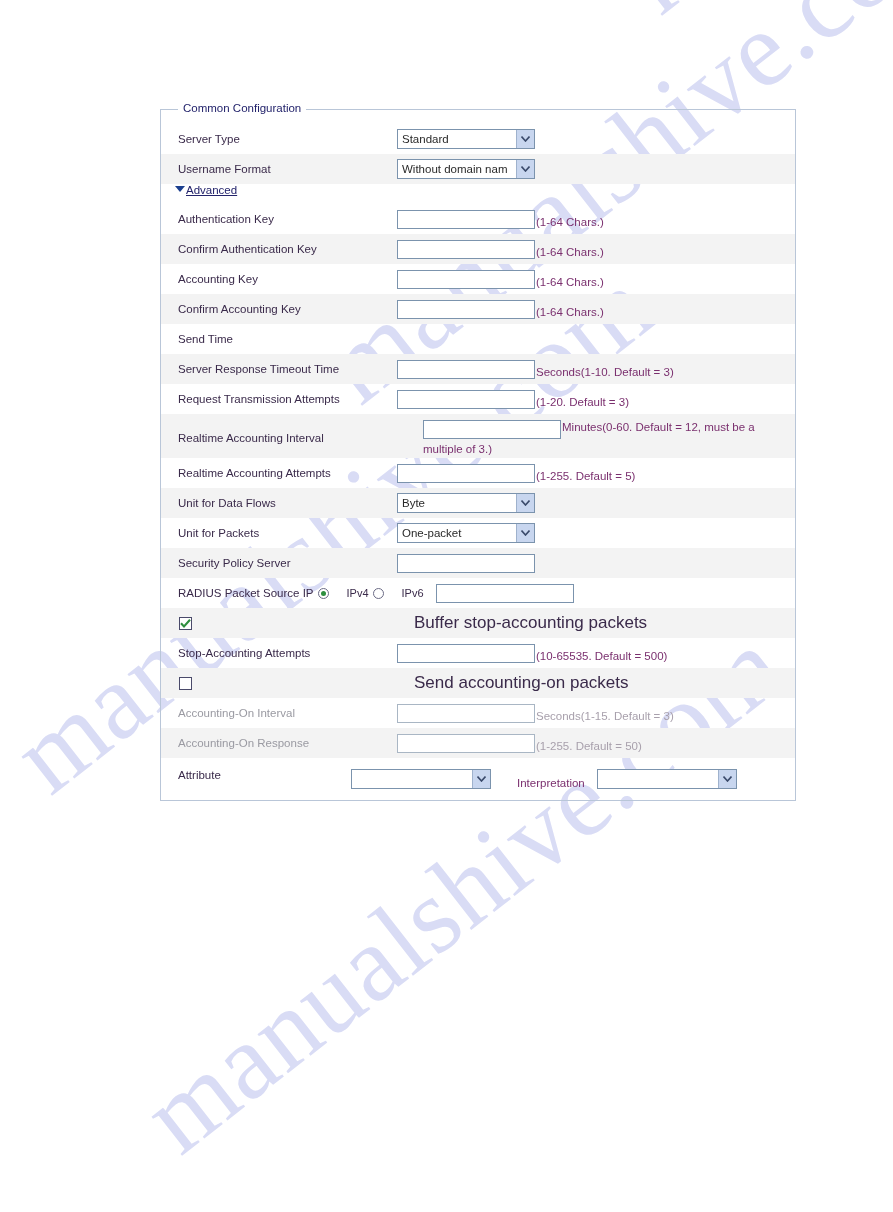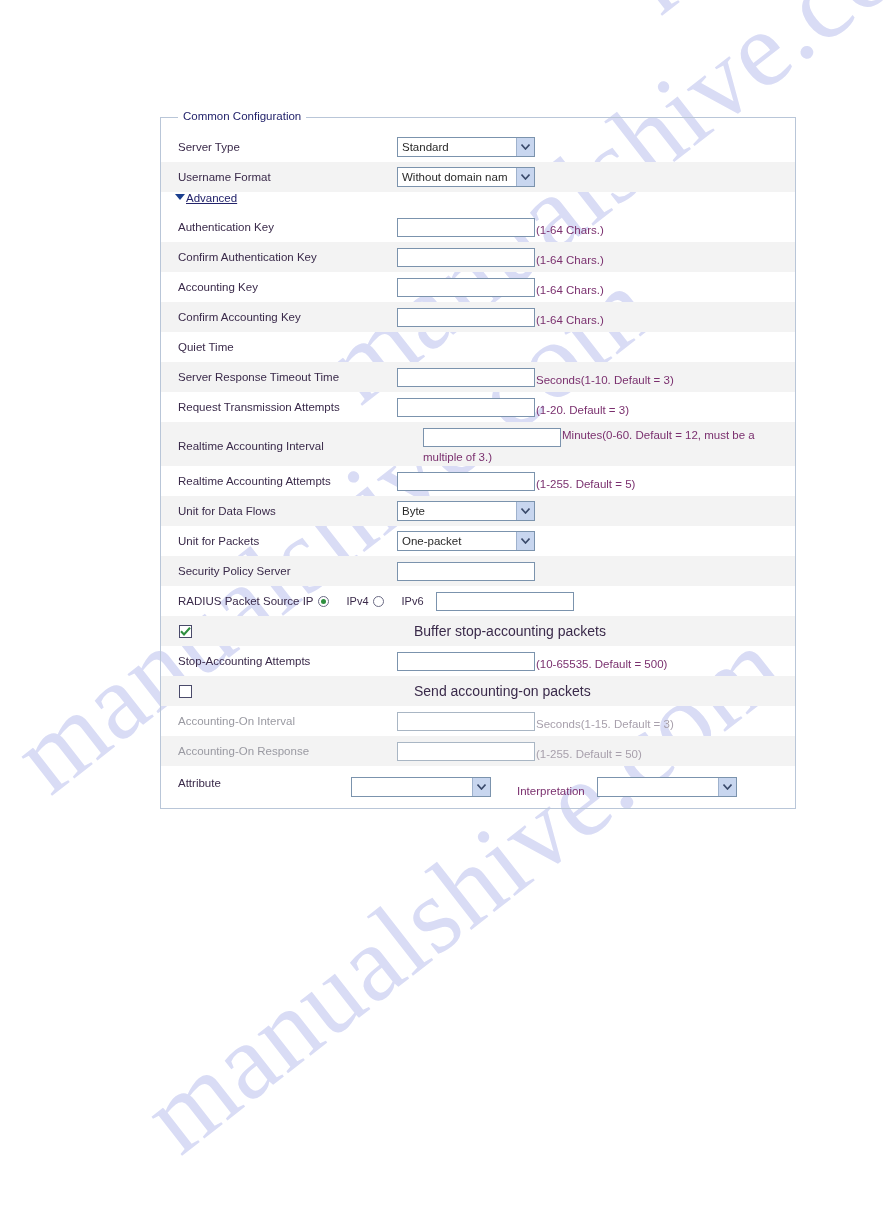--- a/index.html
+++ b/index.html
@@ -31,21 +31,21 @@
     white-space: nowrap;
     transform-origin: left top;
     letter-spacing: 1px;
   }
   .wm-a { font-size: 108px; transform: rotate(-38deg); }
 
   
   #config-panel {
     position: absolute;
     left: 160px;
-    top: 117px;
+    top: 109px;
     width: 634px;
     z-index: 2;
     border: 1px solid #b9c6d8;
     background: transparent;
     padding: 0;
   }
   #panel-legend {
     position: absolute;
     left: 17px;
     top: -8px;
@@ -190,21 +190,21 @@
     justify-content: center;
     box-sizing: border-box;
   }
   .rad .dot {
     width: 5px; height: 5px;
     border-radius: 50%;
     background: #2f8f3f;
   }
 
   .cbx-text {
-    font-size: 14px;
+    font-size: 17px;
     color: #3a2a4a;
     position: absolute;
     left: 253px;
   }
 
   .row-2line { min-height: 44px; align-items: flex-start; padding-top: 6px; }
   .row-2line .lbl { padding-top: 12px; }
   .stack { display: flex; flex-direction: column; margin-left: 26px; }
   .stack .tbox { margin-bottom: 0; }
 
@@ -291,21 +291,21 @@
 
     <div class="row shaded">
       <div class="lbl">Confirm Accounting Key</div>
       <div class="ctl">
         <input class="tbox" type="text" value="" style="">
         <span class="hint">(1-64 Chars.)</span>
       </div>
     </div>
 
     <div class="row">
-      <div class="lbl">Quiet Time</div>
+      <div class="lbl">Send Time</div>
     </div>
 
     <div class="row shaded">
       <div class="lbl">Server Response Timeout Time</div>
       <div class="ctl">
         <input class="tbox" type="text" value="" style="">
         <span class="hint">Seconds(1-10. Default = 3)</span>
       </div>
     </div>
 

